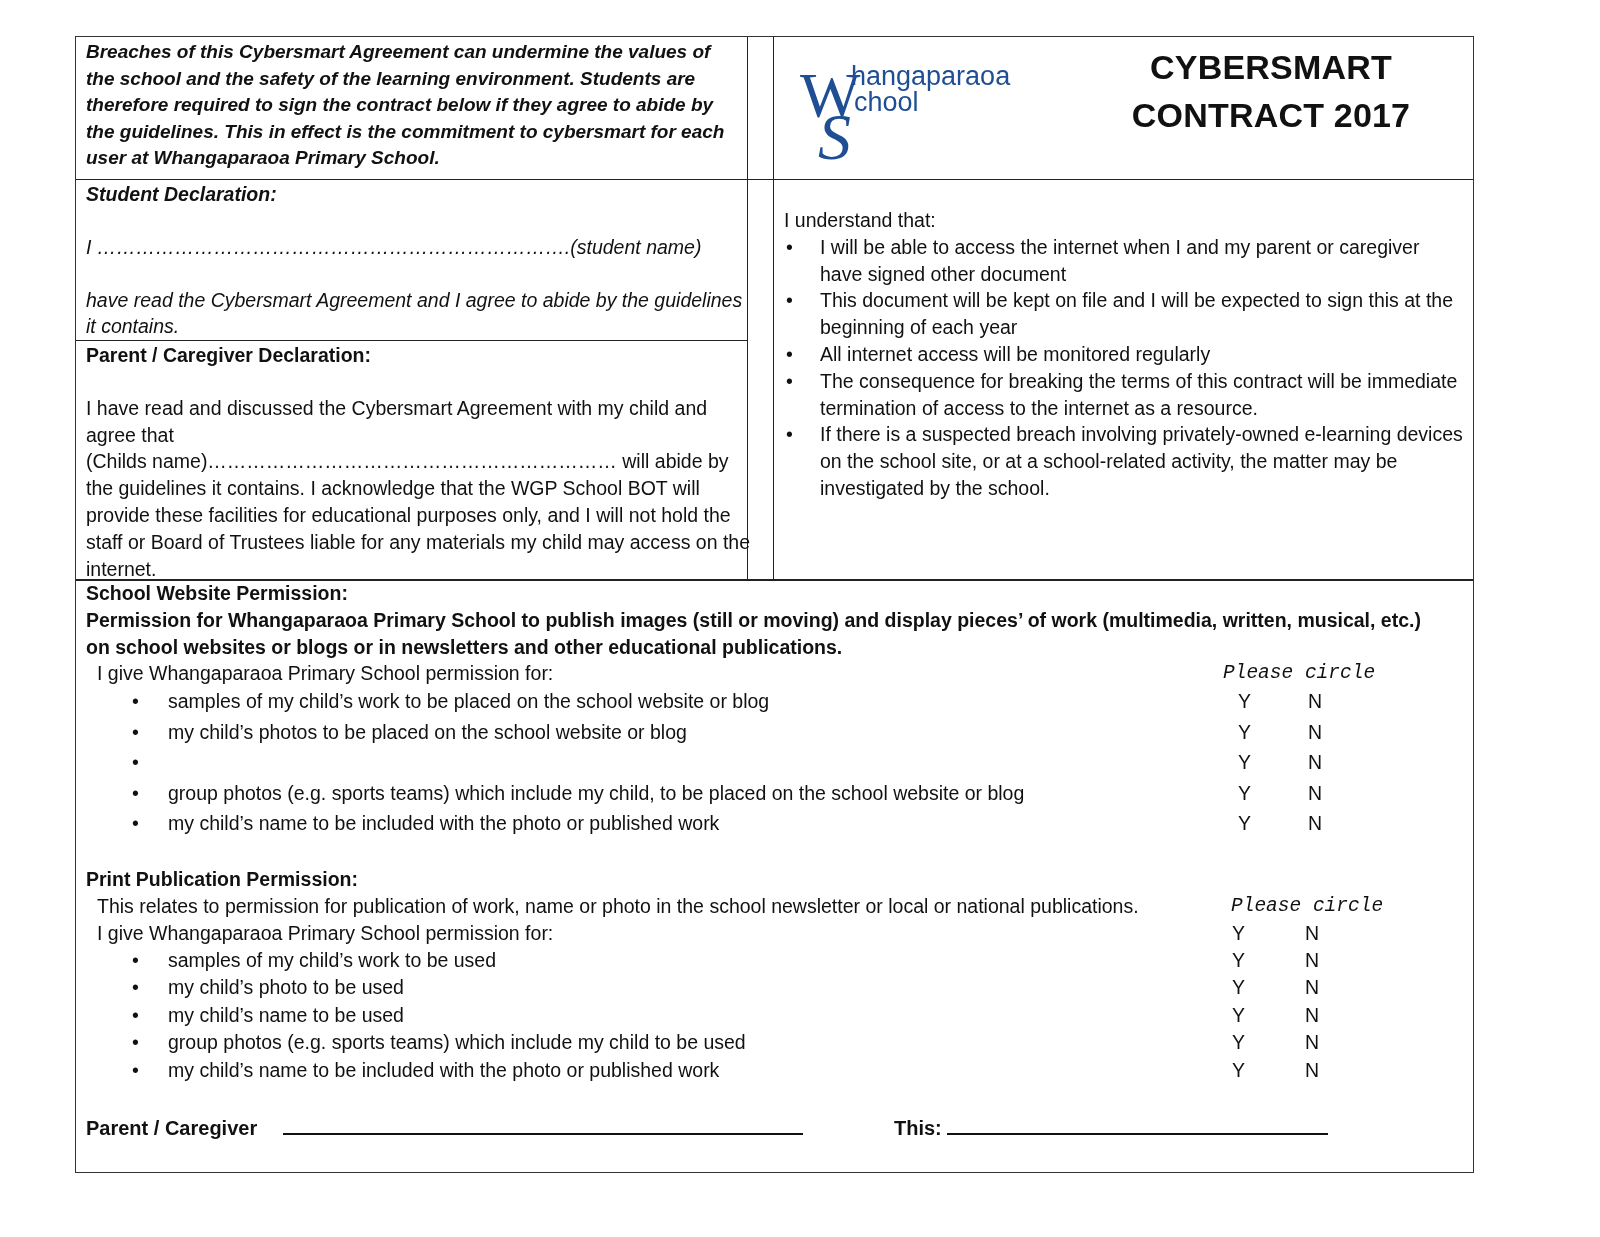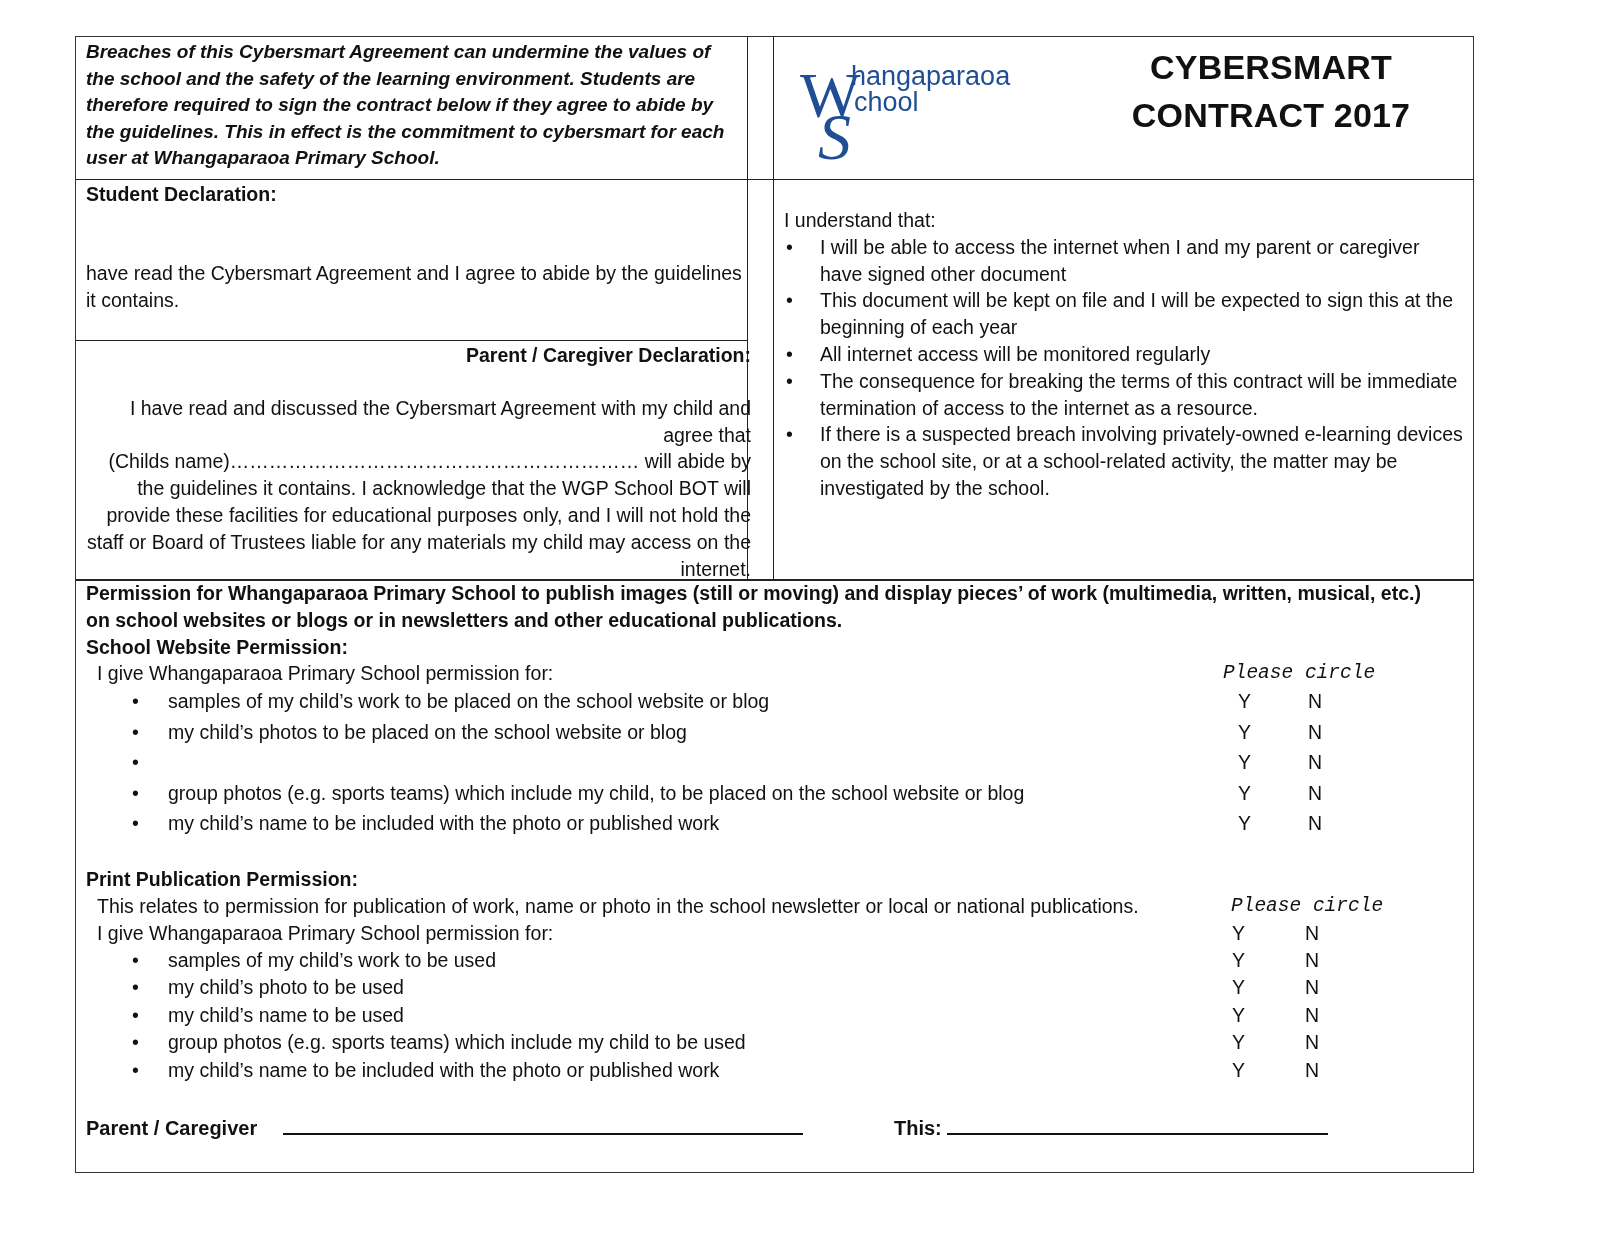--- a/index.html
+++ b/index.html
@@ -9,22 +9,22 @@
           border:1px solid #333; box-sizing:border-box; }
   .vline { position:absolute; background:#222; width:1px; }
   .hline { position:absolute; background:#222; height:1px; }
   .cell { position:absolute; box-sizing:border-box; }
   .txt { font-size:19.5px; line-height:26.8px; }
   .intro { left:10px; top:2px; width:650px; font-style:italic; font-weight:bold; font-size:19px; line-height:26.6px; }
   .logo { left:720px; top:18px; width:240px; height:110px; }
   .title { left:1000px; top:6px; width:390px; text-align:center; font-weight:bold;
            font-size:34px; line-height:48px; letter-spacing:0.2px; }
   .heading { font-weight:bold; }
-  .sd { left:10px; top:144px; width:660px; }
-  .pd { left:10px; top:305px; width:665px;text-align:right; }
+  .sd { left:10px; top:144px; width:660px;font-style:italic; }
+  .pd { left:10px; top:305px; width:665px; }
   .und { left:708px; top:170px; width:680px; }
   .und ul { margin:0; padding:0; list-style:none; }
   .und li { position:relative; padding-left:36px; margin-bottom:0px; }
   .und li .bul { position:absolute; left:2px; top:0; }
   .perm { left:10px; top:543px; width:1370px; }
   .row { position:relative; height:30.5px; }
   .row .bul { position:absolute; left:46px; }
   .row .lbl { position:absolute; left:82px; }
   .row .y { position:absolute; }
   .row .n { position:absolute; }
@@ -55,20 +55,21 @@
   </div>
 
   <div class="cell title">
     <div>CYBERSMART</div>
     <div>CONTRACT 2017</div>
   </div>
 
   <div class="cell sd txt">
     <div class="heading">Student  Declaration:</div>
     <div style="height:26px"></div>
+    <div>I ……………………………………………………………….(student name)</div>
     <div style="height:26px"></div>
     <div>have read the Cybersmart Agreement and I agree to abide by the guidelines it contains.</div>
   </div>
 
   <div class="cell pd txt">
     <div class="heading">Parent / Caregiver Declaration:</div>
     <div style="height:26px"></div>
     <div>I have read and discussed the Cybersmart Agreement with my child and agree that</div>
     <div>(Childs name)……………………………………………………… will abide by the guidelines it contains.  I acknowledge that the WGP School BOT will provide these facilities for educational purposes only, and I will not hold the staff or Board of Trustees liable for any materials my child may access on the internet.</div>
   </div>
@@ -78,22 +79,22 @@
     <ul>
       <li><span class="bul">•</span><span>I will be able to access the internet when I and my parent or caregiver have signed other document</span></li>
       <li><span class="bul">•</span><span>This document will be kept on file and I will be expected to sign this at the beginning of each year</span></li>
       <li><span class="bul">•</span><span>All internet access will be monitored regularly</span></li>
       <li><span class="bul">•</span><span>The consequence for breaking the terms of this contract will be immediate termination of access to the internet as a resource.</span></li>
       <li><span class="bul">•</span><span>If there is a suspected breach involving privately-owned e-learning devices on the school site, or at a school-related activity, the matter may be investigated by the school.</span></li>
     </ul>
   </div>
 
   <div class="cell perm txt">
+    <div class="heading">School Website Permission:</div>
     <div class="heading" style="width:1345px">Permission for Whangaparaoa Primary School to publish images (still or moving) and display pieces’ of work (multimedia, written, musical, etc.) on school websites or blogs or in newsletters and other educational publications.</div>
-    <div class="heading">School Website Permission:</div>
     <div class="row" style="height:28px">
       <span style="position:absolute;left:11px">I give Whangaparaoa Primary School permission for:</span>
       <span class="circle-hdr" style="left:1137px">Please circle</span>
     </div>
     <div id="website-rows">
         <div class="row" style="height: 30.5px;">
           <span class="bul">•</span>
           <span class="lbl">samples of my child’s work to be placed on the school website or blog</span>
           <span class="y" style="left:1152px">Y</span>
           <span class="n" style="left:1222px">N</span>

